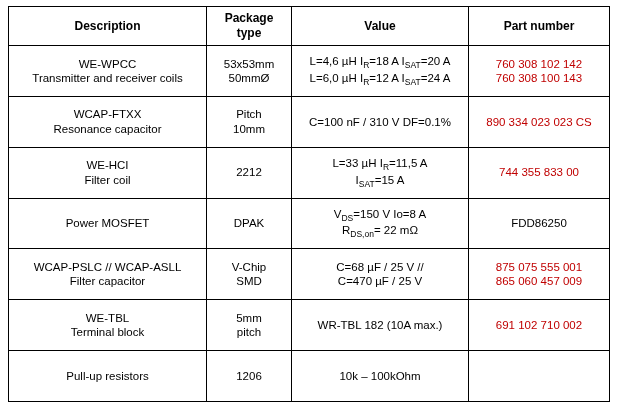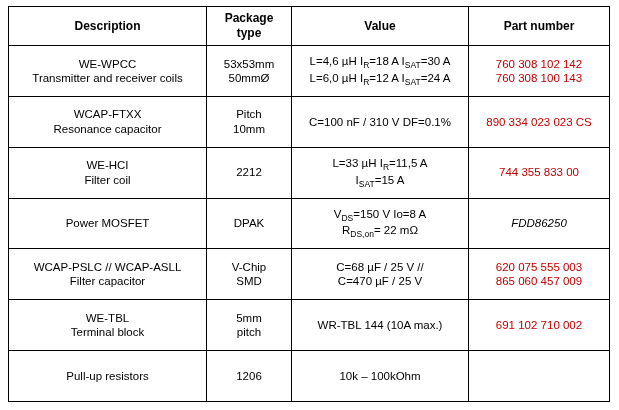--- a/index.html
+++ b/index.html
@@ -49,21 +49,20 @@
   .sub {
     font-size: 8.5px;
     vertical-align: sub;
   }
   .link {
     color: #c00000;
     white-space: nowrap;
   }
   .plain {
     white-space: nowrap;
-    font-style: italic;
   }
   .row-tall { height: 40px; }
   .val-line { white-space: nowrap; }
 </style>
 </head>
 <body>
 
 <div id="table-wrap">
   <table class="parts">
     <colgroup>
@@ -87,21 +86,21 @@
         <tr class="row-tall">
           <td class="cell-lines">
             <div>WE-WPCC</div>
             <div>Transmitter and receiver coils</div>
           </td>
           <td class="cell-lines">
             <div>53x53mm</div>
             <div>50mmØ</div>
           </td>
           <td class="cell-lines">
-            <div class="val-line"><span>L=4,6 µH  I</span><span class="sub">R</span><span>=18 A  I</span><span class="sub">SAT</span><span>=30 A</span></div>
+            <div class="val-line"><span>L=4,6 µH  I</span><span class="sub">R</span><span>=18 A  I</span><span class="sub">SAT</span><span>=20 A</span></div>
             <div class="val-line"><span>L=6,0 µH  I</span><span class="sub">R</span><span>=12 A  I</span><span class="sub">SAT</span><span>=24 A</span></div>
           </td>
           <td class="cell-lines">
             <div class="link">760 308 102 142</div>
             <div class="link">760 308 100 143</div>
           </td>
         </tr>
         <tr class="row-tall">
           <td class="cell-lines">
             <div>WCAP-FTXX</div>
@@ -156,35 +155,35 @@
           </td>
           <td class="cell-lines">
             <div>V-Chip</div>
             <div>SMD</div>
           </td>
           <td class="cell-lines">
             <div class="val-line"><span>C=68 µF / 25 V //</span></div>
             <div class="val-line"><span>C=470 µF / 25 V</span></div>
           </td>
           <td class="cell-lines">
-            <div class="link">620 075 555 003</div>
+            <div class="link">875 075 555 001</div>
             <div class="link">865 060 457 009</div>
           </td>
         </tr>
         <tr class="row-tall">
           <td class="cell-lines">
             <div>WE-TBL</div>
             <div>Terminal block</div>
           </td>
           <td class="cell-lines">
             <div>5mm</div>
             <div>pitch</div>
           </td>
           <td class="cell-lines">
-            <div class="val-line"><span>WR-TBL 144 (10A max.)</span></div>
+            <div class="val-line"><span>WR-TBL 182 (10A max.)</span></div>
           </td>
           <td class="cell-lines">
             <div class="link">691 102 710 002</div>
           </td>
         </tr>
         <tr class="row-tall">
           <td class="cell-lines">
             <div>Pull-up resistors</div>
           </td>
           <td class="cell-lines">

